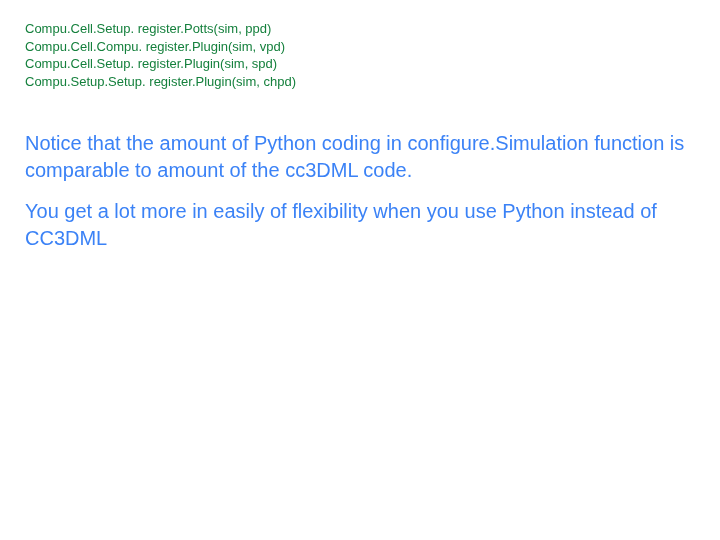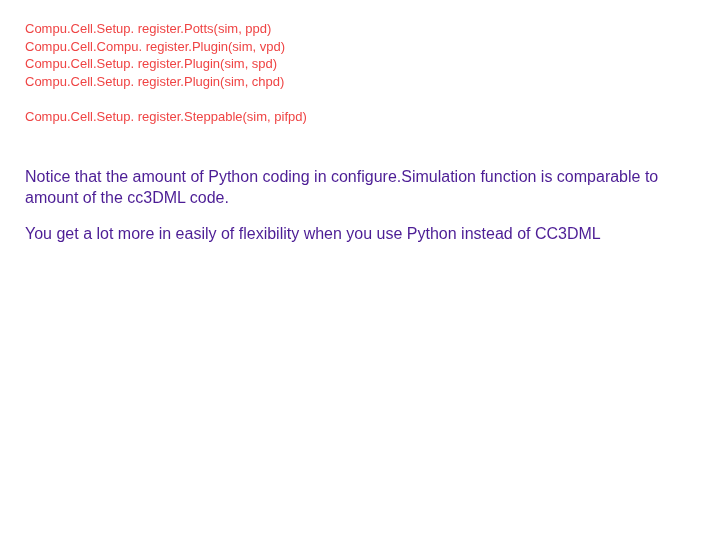--- a/index.html
+++ b/index.html
@@ -7,46 +7,45 @@
       padding: 20px 25px;
       font-family: Arial, Helvetica, sans-serif;
       background: #ffffff;
       width: 720px;
       height: 540px;
       box-sizing: border-box;
     }
     .code-block {
       font-size: 13px;
       line-height: 1.35;
-      color: #ef4444;
+      color: #15803d;
       margin-bottom: 18px;
     }
     .code-line {
       display: block;
     }
     .paragraphs {
       margin-top: 40px;
     }
     .para {
-      font-size: 16px;
+      font-size: 20px;
       line-height: 1.35;
-      color: #4c1d95;
+      color: #3b82f6;
       margin-bottom: 14px;
     }
   </style>
 </head>
 <body>
 
 <div class="code-block">
   <span class="code-line">Compu.Cell.Setup. register.Potts(sim, ppd)</span>
   <span class="code-line">Compu.Cell.Compu. register.Plugin(sim, vpd)</span>
   <span class="code-line">Compu.Cell.Setup. register.Plugin(sim, spd)</span>
-  <span class="code-line">Compu.Cell.Setup. register.Plugin(sim, chpd)</span>
+  <span class="code-line">Compu.Setup.Setup. register.Plugin(sim, chpd)</span>
 </div>
 
 <div class="code-block">
-  <span class="code-line">Compu.Cell.Setup. register.Steppable(sim, pifpd)</span>
 </div>
 
 <div class="paragraphs">
   <div class="para">Notice that the amount of Python coding in configure.Simulation function is comparable to amount of the cc3DML code.</div>
   <div class="para">You get a lot more in easily of flexibility when you use Python instead of CC3DML</div>
 </div>
 
 </body></html>

